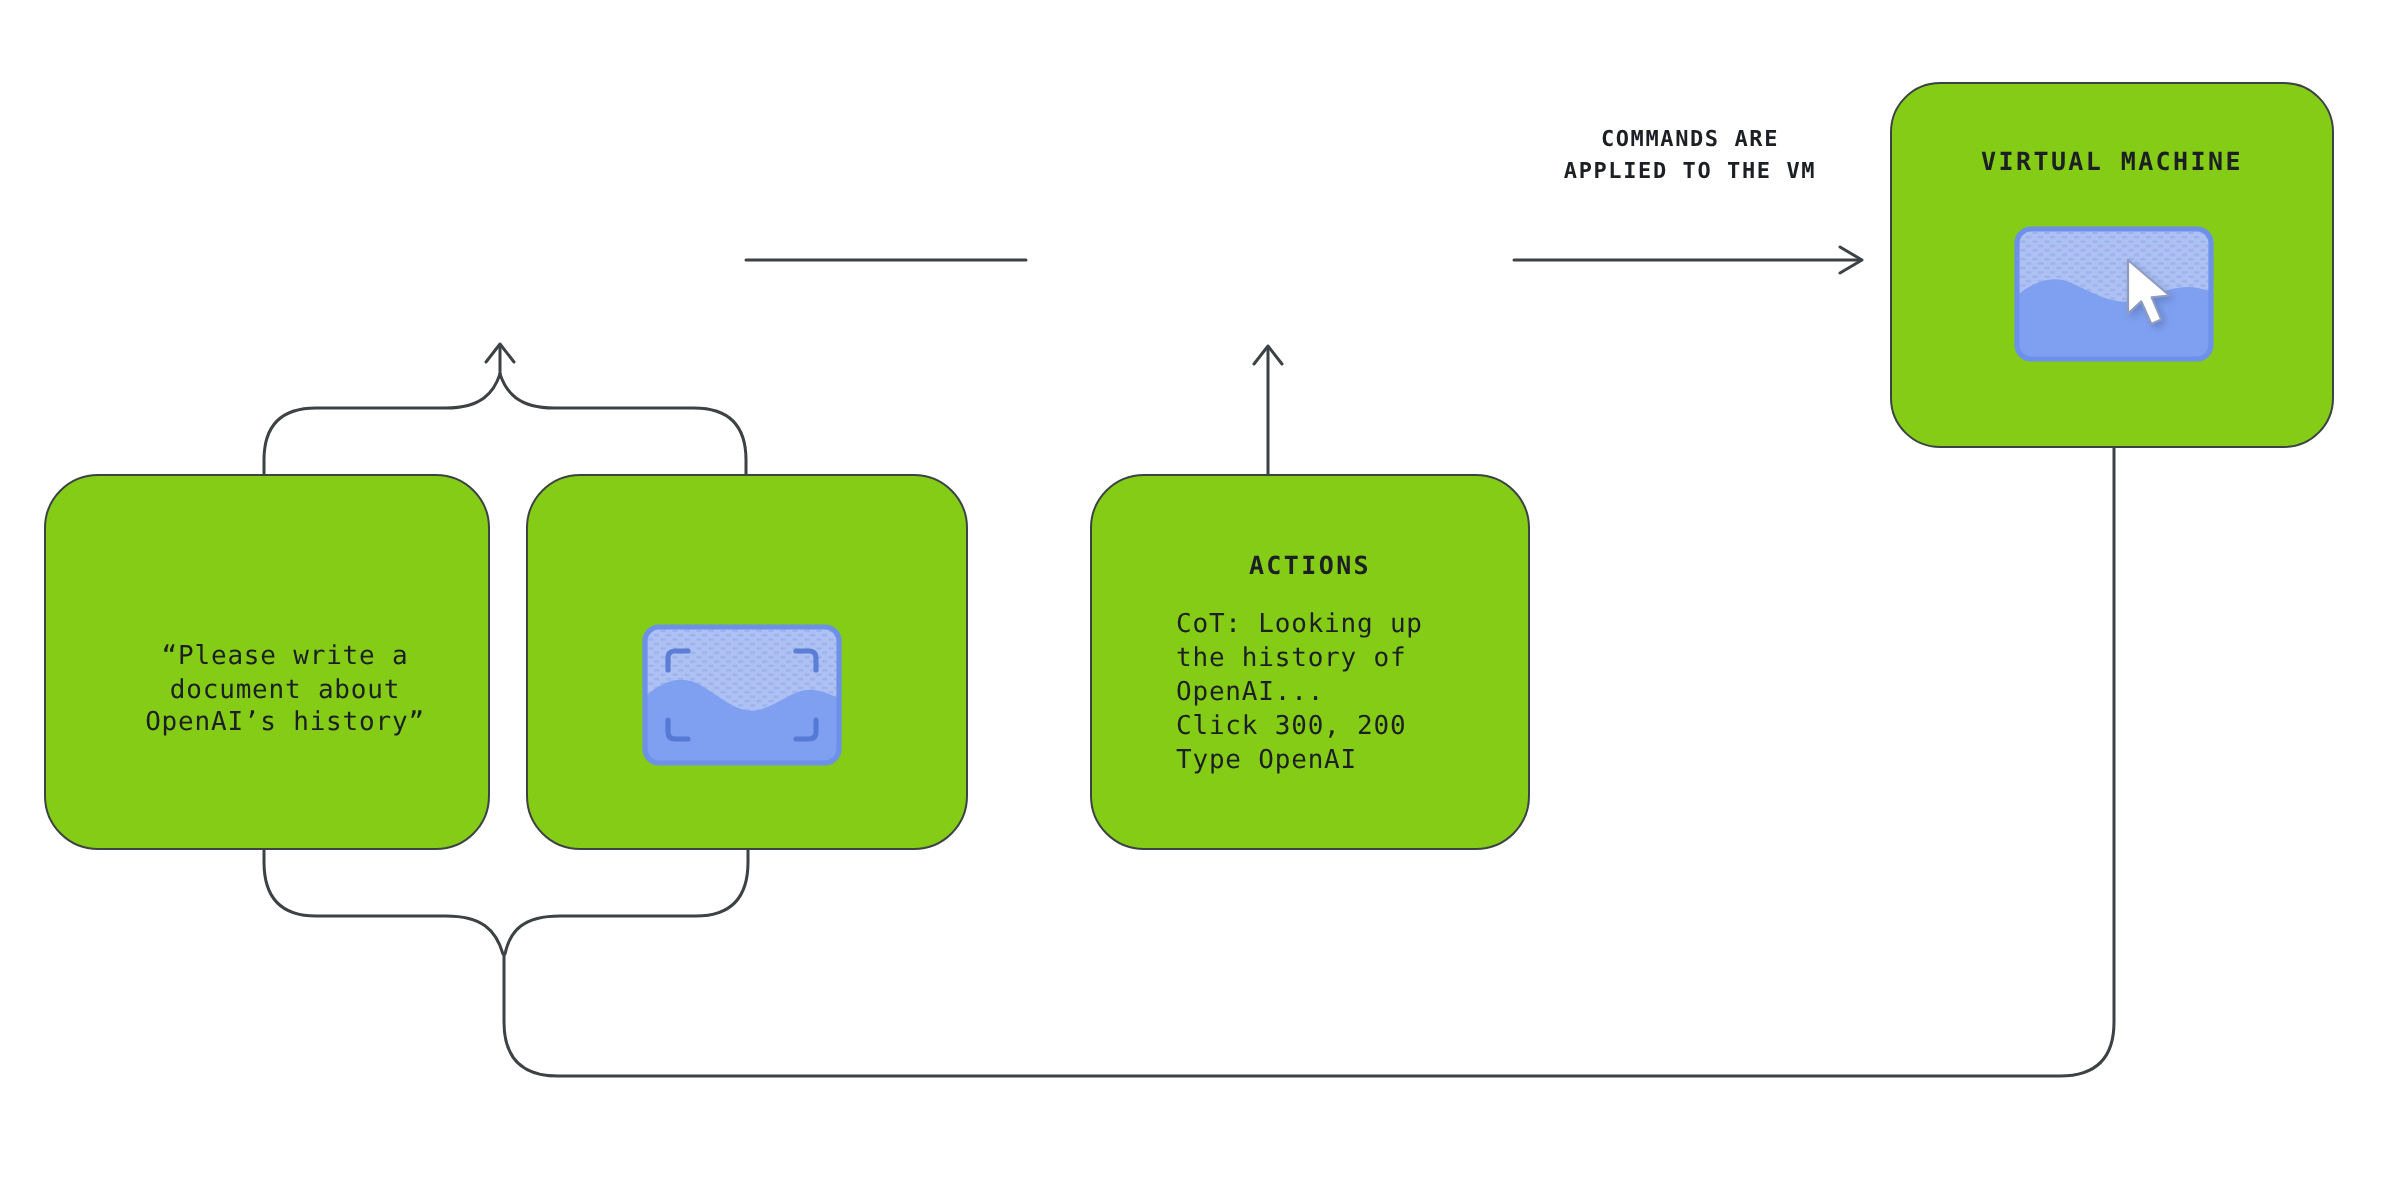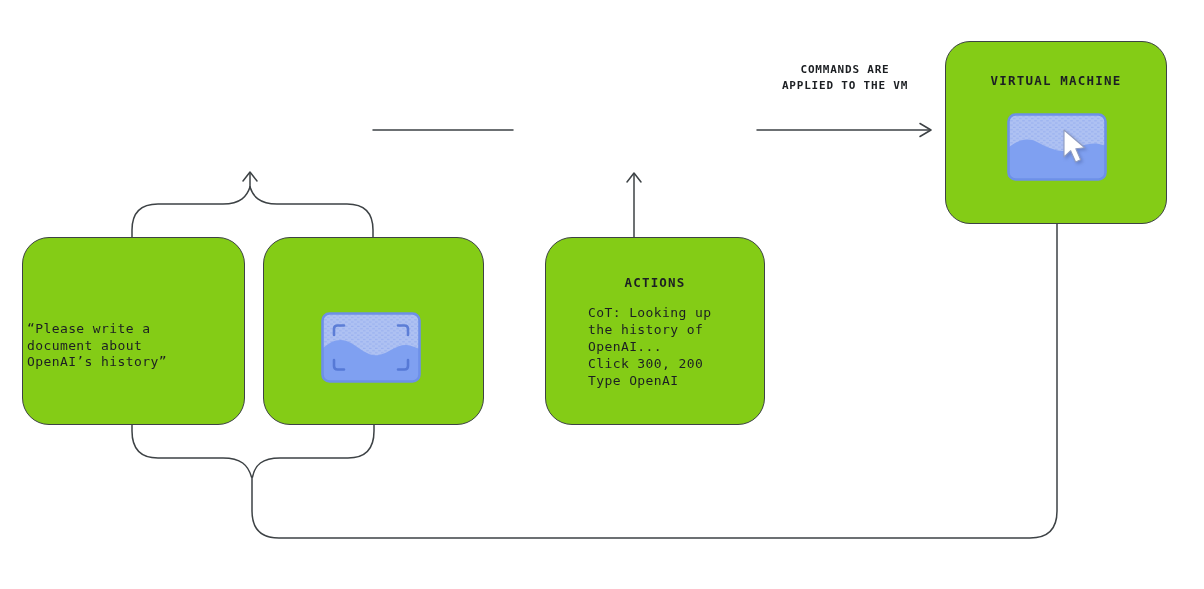--- a/index.html
+++ b/index.html
@@ -24,21 +24,21 @@
   #box-screenshot{left:263px;top:237px;width:219px;height:186px;}
   #box-actions{left:545px;top:237px;width:218px;height:186px;}
   #box-vm{left:945px;top:41px;width:220px;height:181px;border-radius:25px;}
 
   .node-label{
     position:absolute;top:37px;left:0;right:0;text-align:center;
     font-weight:bold;font-size:12.5px;letter-spacing:1.2px;
   }
   #box-vm .node-label{top:31px;}
   .body-text{font-size:13px;letter-spacing:0.4px;white-space:pre-line;}
-  #task-body{position:absolute;top:83px;left:4px;right:0;text-align:left;line-height:16.5px;}
+  #task-body{position:absolute;top:83px;left:18px;right:0;text-align:center;line-height:16.5px;}
   #actions-body{position:absolute;top:66px;left:42px;right:8px;text-align:left;line-height:17px;}
 
   .thumb{position:absolute;line-height:0;}
   #screenshot-thumb{left:57px;top:74px;}
   #vm-thumb{left:61px;top:71px;}
 
   .annotation{
     position:absolute;left:745px;top:62px;width:200px;text-align:center;
     font-weight:bold;font-size:11px;letter-spacing:0.8px;line-height:16px;white-space:pre-line;
   }

